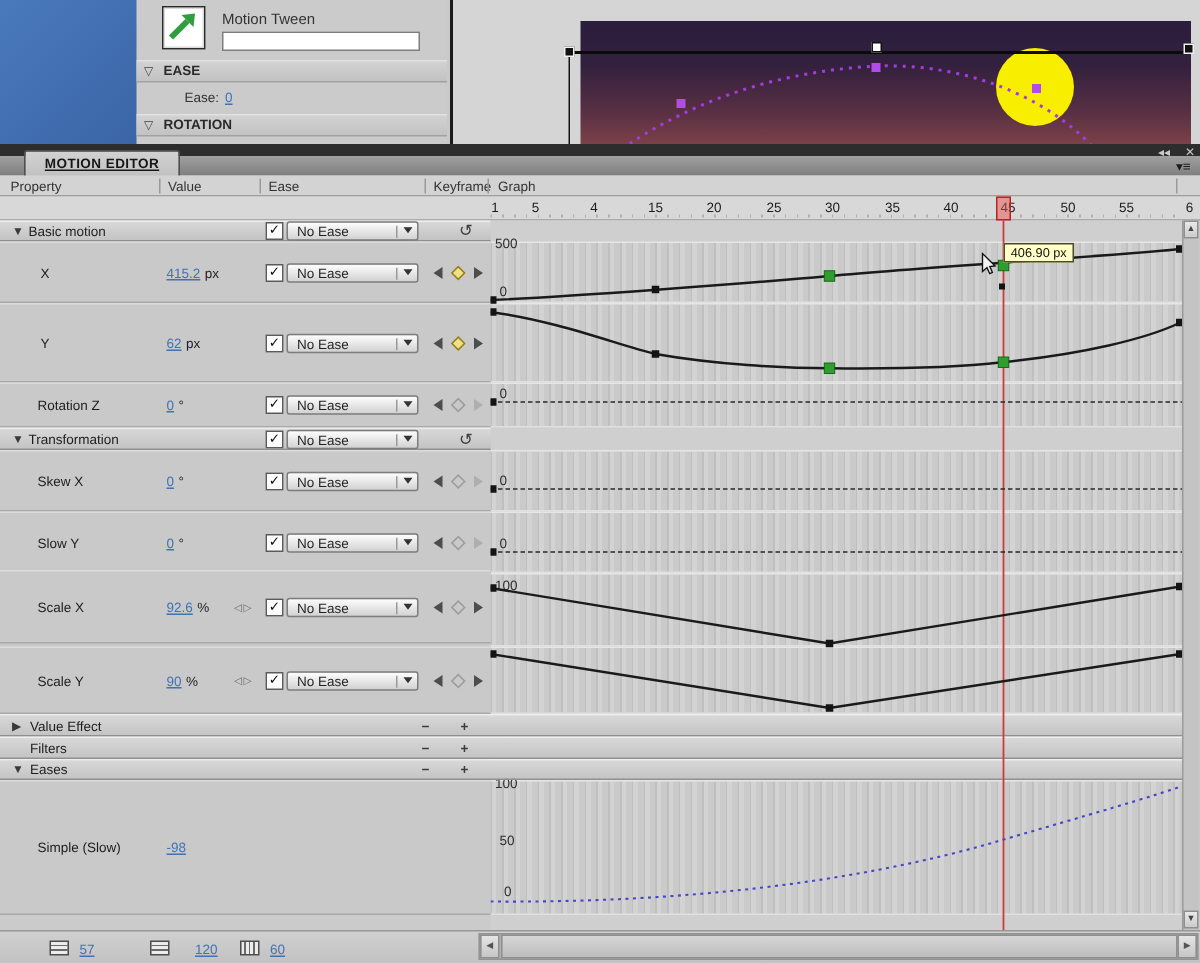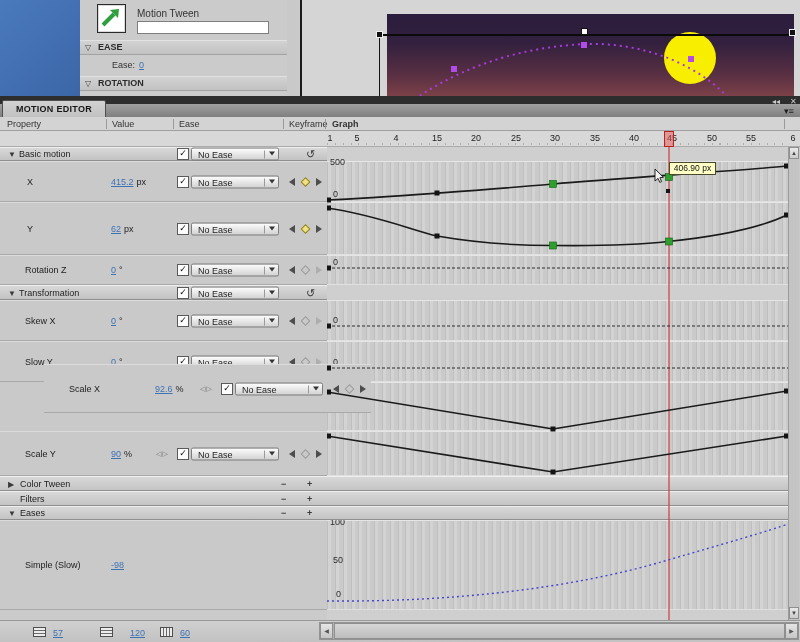--- a/index.html
+++ b/index.html
@@ -3,21 +3,21 @@
 <meta charset="utf-8">
 <style>
   html,body{margin:0;padding:0;background:#888;}
   .screen{position:relative;width:800px;height:642px;overflow:hidden;
     font-family:"Liberation Sans","DejaVu Sans",sans-serif;font-size:9px;color:#222;
     background:#c9c9c9;}
   .abs{position:absolute;}
 
   
   .desktop{left:0;top:0;width:93px;height:96px;background:linear-gradient(135deg,#4a7abc,#3a64a6);}
-  .props{left:80px;top:0;width:207px;height:96px;background:#cbcbcb;}
+  .props{left:91px;top:0;width:207px;height:96px;background:#cbcbcb;}
   .tween-icon{left:17px;top:4px;width:27px;height:27px;background:#fff;border:1px solid #2a2a2a;box-shadow:inset 0 0 0 1px #dadada;}
   .props-title{left:57px;top:8px;font-size:10px;color:#333;}
   .props-input{left:57px;top:21px;width:126px;height:11px;background:#fff;border:1px solid #7e7e7e;font-size:9px;padding:0 2px;}
   .sect-hdr{left:0;width:207px;height:13px;background:linear-gradient(#d2d2d2,#c2c2c2);
     border-top:1px solid #e2e2e2;border-bottom:1px solid #a2a2a2;line-height:13px;font-weight:bold;color:#2a2a2a;}
   .sect-hdr .glyph{position:absolute;left:5px;top:0;font-weight:normal;font-size:8px;color:#444;}
   .sect-hdr .txt{position:absolute;left:18px;top:0;}
   .ease-line{left:0;top:58px;width:207px;height:14px;}
   .ease-lbl{position:absolute;left:32px;top:2px;color:#333;}
   .link{color:#3f73b3;text-decoration:underline;cursor:pointer;}
@@ -27,23 +27,23 @@
     background:linear-gradient(#2b1d3d 0%,#32203e 35%,#5a3043 75%,#7c4148 100%);}
   .sel-line-h{position:absolute;left:76px;top:34px;width:418px;height:2px;background:#0b0b0b;z-index:3;}
   .sel-line-v{position:absolute;left:77px;top:36px;width:1px;height:60px;background:#151515;z-index:3;}
   .handle{position:absolute;width:7px;height:7px;z-index:4;box-sizing:border-box;}
   .handle.blk{background:#111;border:1px solid #f0f0f0;}
   .handle.wht{background:#fff;border:1px solid #111;}
 
   
   .me-topstrip{left:0;top:96px;width:800px;height:8px;background:#2d2d2d;}
   .me-tabrow{left:0;top:104px;width:800px;height:13px;background:linear-gradient(#a0a0a0,#7f7f7f);}
-  .me-tab{left:2px;top:100px;width:102px;height:17px;background:linear-gradient(#d2d2d2,#c0c0c0);
+  .me-tab{left:16px;top:100px;width:102px;height:17px;background:linear-gradient(#d2d2d2,#c0c0c0);
     border:1px solid #4e4e4e;border-bottom:none;border-radius:2px 2px 0 0;
-    font-weight:bold;font-size:9px;color:#161616;text-align:center;line-height:17px;letter-spacing:.3px;}
+    font-weight:bold;font-size:9px;color:#161616;text-align:center;line-height:17px;letter-spacing:.3px;text-decoration:underline;}
   .win-btn{color:#c9c9c9;font-size:8px;top:97px;cursor:pointer;}
   .panel-menu{left:784px;top:106px;color:#1d1d1d;font-size:9px;cursor:pointer;}
   .me-colhdr{left:0;top:117px;width:800px;height:14px;background:#d3d3d3;border-bottom:1px solid #9f9f9f;box-sizing:border-box;}
   .colhdr-lbl{position:absolute;top:2px;color:#333;}
   .colsep{position:absolute;top:2px;width:1px;height:10px;background:#9a9a9a;}
   .me-ruler{left:0;top:131px;width:800px;height:16px;background:#d8d8d8;border-bottom:1px solid #ababab;box-sizing:border-box;}
   .ruler-num{position:absolute;top:2px;transform:translateX(-50%);color:#1c1c1c;}
   .ruler-ticks{position:absolute;left:327px;top:12px;width:461px;height:2px;
     background:repeating-linear-gradient(90deg,#8e8e8e 0 1px,transparent 1px 7.85px);opacity:.55;}
 
@@ -148,21 +148,21 @@
   <div class="abs me-tab">MOTION EDITOR</div>
   <span class="abs win-btn" style="left:772px;">◂◂</span>
   <span class="abs win-btn" style="left:790px;">✕</span>
   <span class="abs panel-menu">▾≡</span>
 
   <div class="abs me-colhdr">
     <span class="colhdr-lbl" style="left:7px;">Property</span>
     <span class="colhdr-lbl" style="left:112px;">Value</span>
     <span class="colhdr-lbl" style="left:179px;">Ease</span>
     <span class="colhdr-lbl" style="left:289px;">Keyframe</span>
-    <span class="colhdr-lbl" style="left:332px;font-weight:bold;">Graph</span>
+    <span class="colhdr-lbl" style="left:332px;">Graph</span>
     <span class="colsep" style="left:106px;"></span>
       <span class="colsep" style="left:173px;"></span>
     <span class="colsep" style="left:283px;"></span>
       <span class="colsep" style="left:325px;"></span>
     <span class="colsep" style="left:784px;"></span>
   </div>
 
   <div class="abs me-ruler">
     <span class="ruler-num" style="left:330px;">1</span>
     <span class="ruler-num" style="left:357px;">5</span>
@@ -283,21 +283,21 @@
     <span class="rc dropdown" style="left:191px;">
       <span class="dtxt">No Ease</span>
         <span class="dsep"></span>
         <span class="darr"></span>
     </span>
     <span class="rc arrL" style="left:289px;"></span>
     <span class="rc diamond off" style="left:302px;"></span>
     <span class="rc arrR dis" style="left:316px;"></span>
   </div>
 
-  <div class="abs row prop" style="top:364px;height:49px;margin-left:44px;">
+  <div class="abs row prop" style="top:380px;height:49px;">
     <span class="rc plabel" style="left:25px;">Scale X</span>
     <span class="rc pvals" style="left:111px;">
         <span class="link">92.6</span>
         <span>%</span>
       </span>
     <span class="rc linkxy" style="left:156px;">◁▷</span>
     <span class="rc checkbox" style="left:177px;"></span>
     <span class="rc dropdown" style="left:191px;">
       <span class="dtxt">No Ease</span>
         <span class="dsep"></span>
@@ -321,21 +321,21 @@
         <span class="dsep"></span>
         <span class="darr"></span>
     </span>
     <span class="rc arrL" style="left:289px;"></span>
     <span class="rc diamond off" style="left:302px;"></span>
     <span class="rc arrR" style="left:316px;"></span>
   </div>
 
   <div class="abs row cat" style="top:476px;height:15px;">
     <span class="rc tri" style="left:8px;">▶</span>
-    <span class="rc plabel" style="left:20px;">Color Tween</span>
+    <span class="rc plabel" style="left:20px;">Value Effect</span>
     <span class="rc mini-btn" style="left:281px;">−</span>
     <span class="rc mini-btn" style="left:307px;">+</span>
   </div>
 
   <div class="abs row cat" style="top:491px;height:15px;">
     <span class="rc plabel" style="left:20px;">Filters</span>
     <span class="rc mini-btn" style="left:281px;">−</span>
     <span class="rc mini-btn" style="left:307px;">+</span>
   </div>
 

